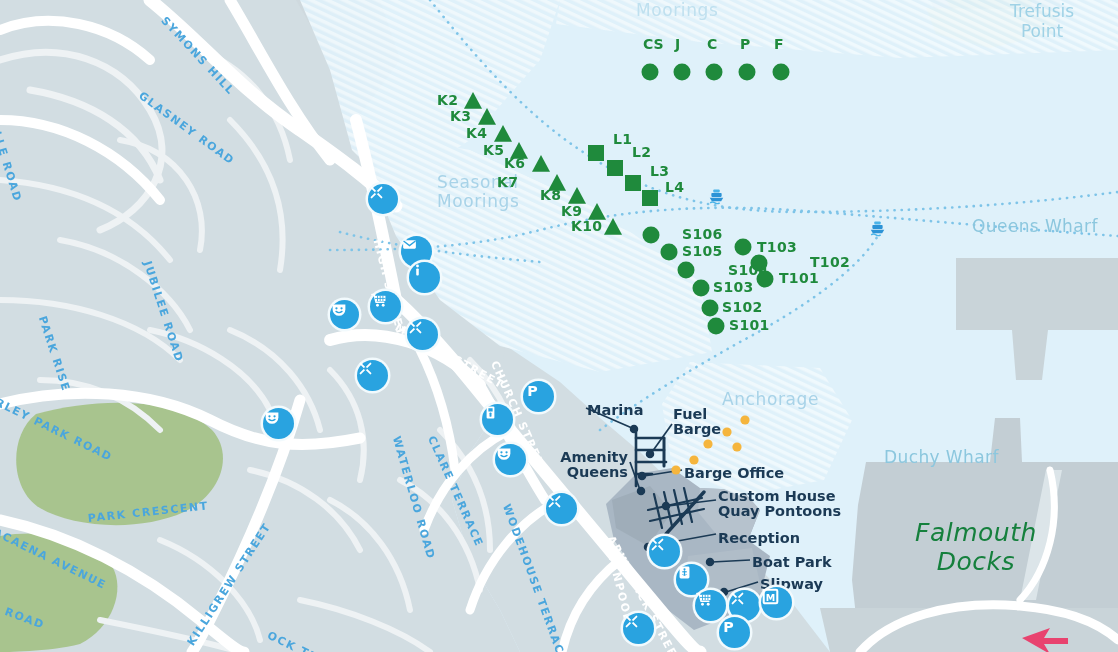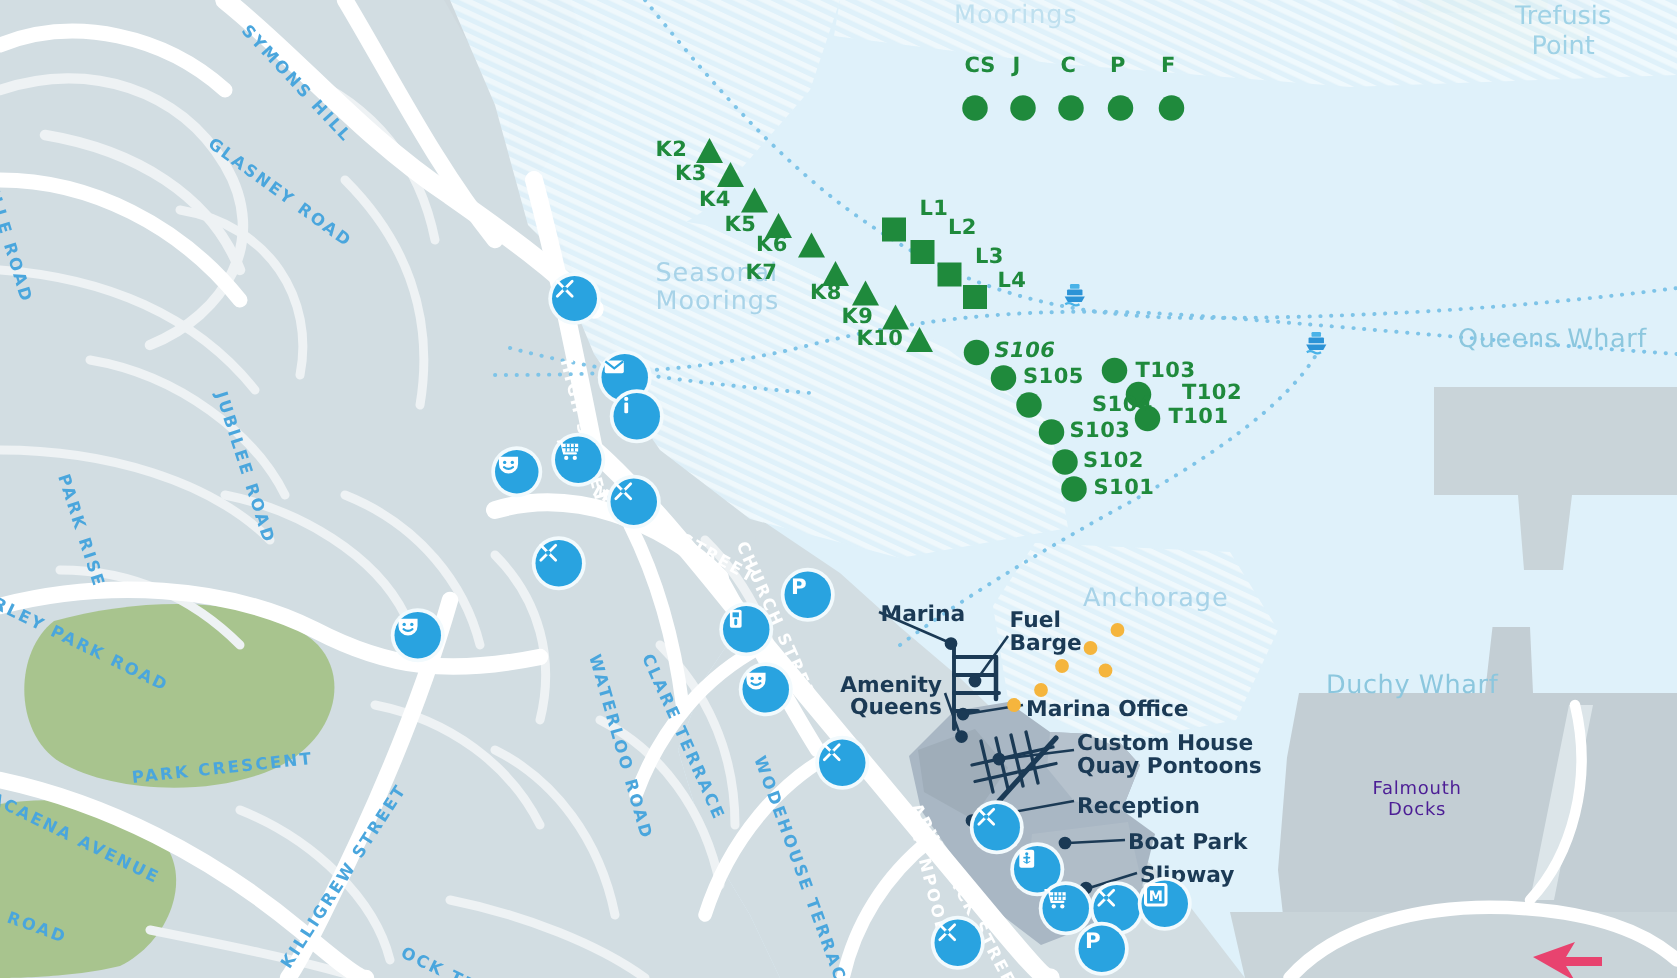--- a/index.html
+++ b/index.html
@@ -10,21 +10,21 @@
   .lbl{position:absolute;white-space:nowrap;pointer-events:none;}
 
   
   .moor-code{font-size:14px;font-weight:700;color:#1f8a3c;letter-spacing:.3px;}
   .moor-top{font-size:14px;font-weight:700;color:#1f8a3c;}
 
   
   .water-name{color:#bfe0ef;font-size:17px;font-weight:400;letter-spacing:.6px;}
   .water-name2{color:#a8d3e8;font-size:17px;letter-spacing:.6px;}
   .wharf-name{color:#8cc7de;font-size:17px;letter-spacing:.4px;}
-  .docks-name{color:#4c1d95;font-size:12px;letter-spacing:.5px;text-align:center;}
+  .docks-name{color:#15803d;font-size:25px;letter-spacing:.5px;text-align:center;font-style:italic;}
   .point-name{color:#9fd2e6;font-size:17px;text-align:center;line-height:1.15;}
 
   
   .callout{color:#1b3a55;font-size:14.5px;font-weight:700;line-height:1.12;}
   .callout.r{text-align:right;}
 
   
   .street{color:#4aa6dd;font-weight:700;font-size:11px;letter-spacing:1.6px;
           transform-origin:left center;}
   .street.w{color:#ffffff;}
@@ -277,35 +277,35 @@
       <div class="lbl moor-code" style="left: 483px; top: 142px; position: absolute; text-align: center;">K5</div>
       <div class="lbl moor-code" style="left: 504px; top: 155px; position: absolute;">K6</div>
       <div class="lbl moor-code" style="left: 497px; top: 174px; position: absolute;">K7</div>
       <div class="lbl moor-code" style="left: 540px; top: 187px; position: absolute;">K8</div>
       <div class="lbl moor-code" style="left: 561px; top: 203px; position: absolute;">K9</div>
       <div class="lbl moor-code" style="left: 571px; top: 218px; position: absolute;">K10</div>
       <div class="lbl moor-code" style="left: 613px; top: 131px; position: absolute;">L1</div>
       <div class="lbl moor-code" style="left: 632px; top: 144px; position: absolute;">L2</div>
       <div class="lbl moor-code" style="left: 650px; top: 163px; position: absolute;">L3</div>
       <div class="lbl moor-code" style="left: 665px; top: 179px; position: absolute;">L4</div>
-      <div class="lbl moor-code" style="left: 663px; top: 226px; position: absolute; font-style: italic;">S106</div>
+      <div class="lbl moor-code" style="left: 682px; top: 226px; position: absolute;">S106</div>
       <div class="lbl moor-code" style="left: 682px; top: 243px; position: absolute;">S105</div>
       <div class="lbl moor-code" style="left: 728px; top: 262px; position: absolute;">S104</div>
       <div class="lbl moor-code" style="left: 713px; top: 279px; position: absolute;">S103</div>
       <div class="lbl moor-code" style="left: 722px; top: 299px; position: absolute;">S102</div>
       <div class="lbl moor-code" style="left: 729px; top: 317px; position: absolute;">S101</div>
       <div class="lbl moor-code" style="left: 757px; top: 239px; position: absolute;">T103</div>
-      <div class="lbl moor-code" style="left: 788px; top: 254px; position: absolute;">T102</div>
+      <div class="lbl moor-code" style="left: 810px; top: 254px; position: absolute;">T102</div>
       <div class="lbl moor-code" style="left: 779px; top: 270px; position: absolute;">T101</div>
       <div class="lbl callout" style="position: absolute; top: 402px; left: 587px;">Marina</div>
       <div class="lbl callout" style="position: absolute; top: 406px; left: 673px;">Fuel</div>
       <div class="lbl callout" style="position: absolute; top: 421px; left: 673px;">Barge</div>
       <div class="lbl callout r" style="position: absolute; top: 449px; left: 0px; width: 628px;">Amenity</div>
       <div class="lbl callout r" style="position: absolute; top: 464px; left: 0px; width: 628px;">Queens</div>
-      <div class="lbl callout" style="position: absolute; top: 465px; left: 684px;">Marina Office</div>
+      <div class="lbl callout" style="position: absolute; top: 465px; left: 684px;">Barge Office</div>
       <div class="lbl callout" style="position: absolute; top: 488px; left: 718px;">Custom House</div>
       <div class="lbl callout" style="position: absolute; top: 503px; left: 718px;">Quay Pontoons</div>
       <div class="lbl callout" style="position: absolute; top: 530px; left: 718px;">Reception</div>
       <div class="lbl callout" style="position: absolute; top: 554px; left: 752px;">Boat Park</div>
       <div class="lbl callout" style="position: absolute; top: 576px; left: 760px; text-align: center;">Slipway</div>
       <div class="lbl street" style="left: 163px; top: 12px; position: absolute; transform: rotate(47deg);">SYMONS HILL</div>
       <div class="lbl street" style="left: 140px; top: 88px; position: absolute; transform: rotate(36deg);">GLASNEY ROAD</div>
       <div class="lbl street" style="left: -8px; top: 110px; position: absolute; transform: rotate(73deg);">VILLE ROAD</div>
       <div class="lbl street" style="left: 147px; top: 255px; position: absolute; transform: rotate(72deg);">JUBILEE ROAD</div>
       <div class="lbl street" style="left: 42px; top: 310px; position: absolute; transform: rotate(72deg);">PARK RISE</div>

